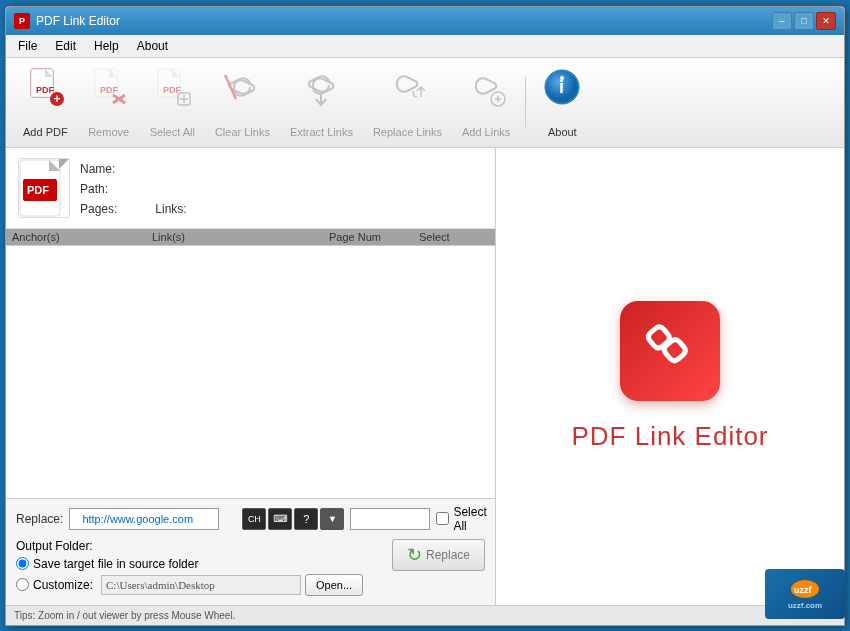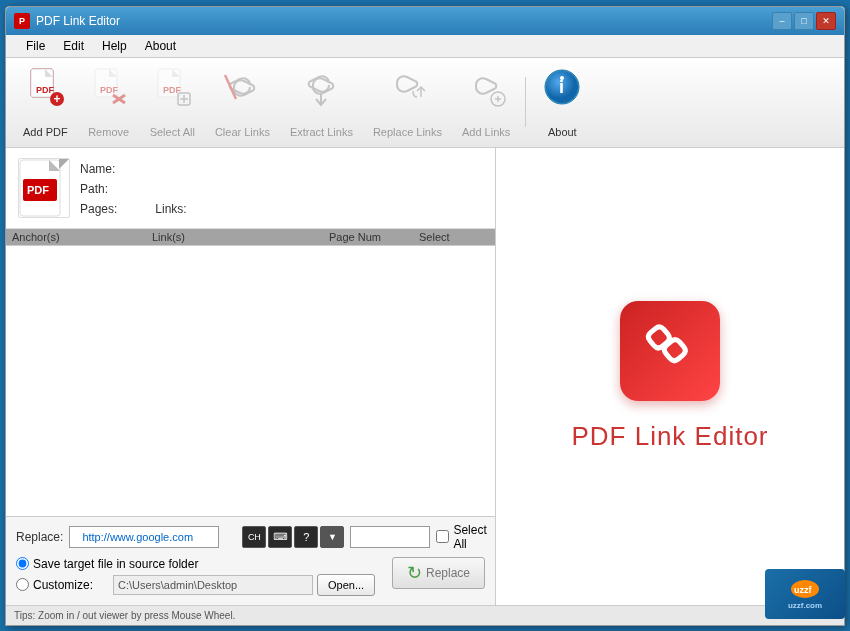--- a/index.html
+++ b/index.html
@@ -71,21 +71,21 @@
       justify-content: center;
       font-size: 9px;
       color: white;
       cursor: pointer;
     }
     .title-btn.close { background: #c0392b; border-color: #a02020; }
     .menu-bar {
       background: #f0f0f0;
       border-bottom: 1px solid #ccc;
       display: flex;
-      padding: 2px 12px;
+      padding: 2px 4px;
       gap: 2px;
       flex-shrink: 0;
     }
     .menu-item {
       padding: 2px 8px;
       cursor: pointer;
       border-radius: 2px;
       font-size: 12px;
     }
     .toolbar {
@@ -558,28 +558,31 @@
             <div class="icon-btn" style="font-size:9px; background:#555;">▼</div>
           </div>
           <input class="replace-input2" type="text" style="">
           <div class="select-all-check">
             <input type="checkbox" style="">
             <label>Select All</label>
           </div>
         </div>
         <div style="display:flex; align-items:flex-start; justify-content:space-between;">
           <div>
+            <div class="output-row">
+              <span class="output-label">Output Folder:</span>
+            </div>
             <div class="radio-row">
               <input type="radio" name="output" checked="" style="">
               <label>Save target file in source folder</label>
             </div>
             <div class="radio-row">
               <input type="radio" name="output" style="">
               <label>Customize:</label>
-              <input class="path-input" type="text" style="margin-left: 16px;" value="C:\Users\admin\Desktop">
+              <input class="path-input" type="text" style="margin-left: 4px; font-family: Liberation Serif, serif;" value="C:\Users\admin\Desktop">
               <button class="open-btn">Open...</button>
             </div>
           </div>
           <button class="replace-action-btn">
             <span class="arrow-icon">↻</span>
             <span>Replace</span>
           </button>
         </div>
       </div>
     </div>

